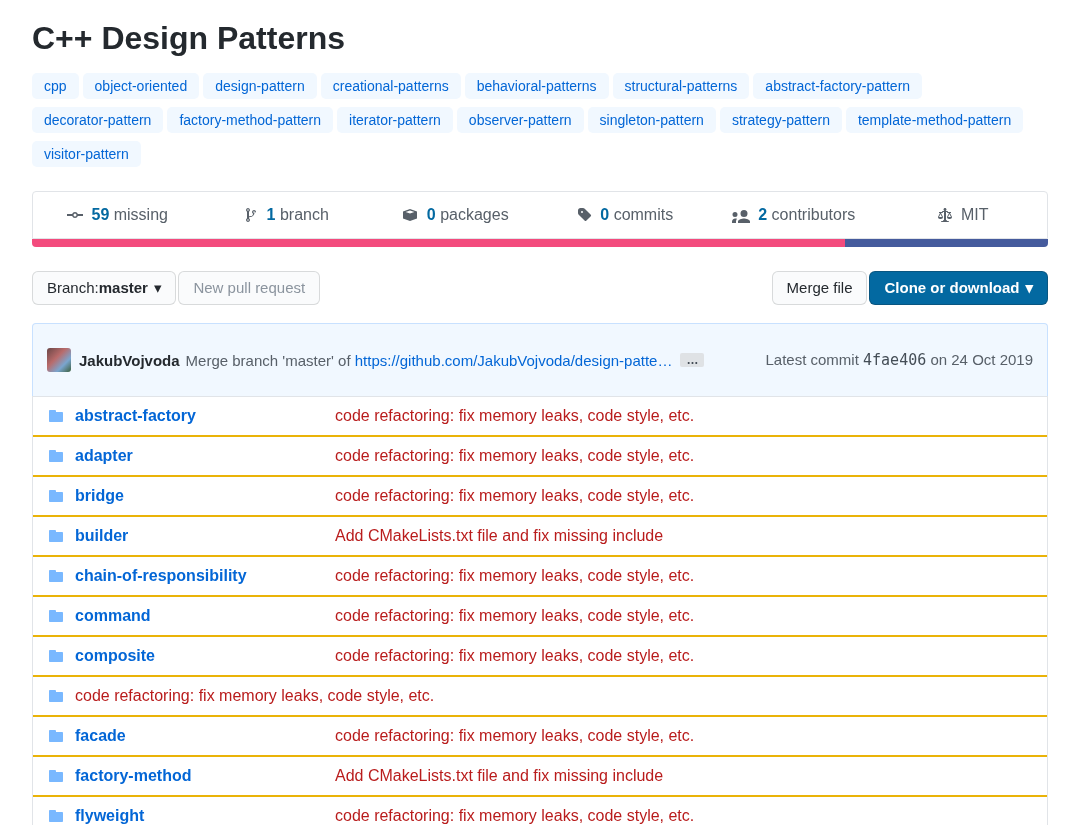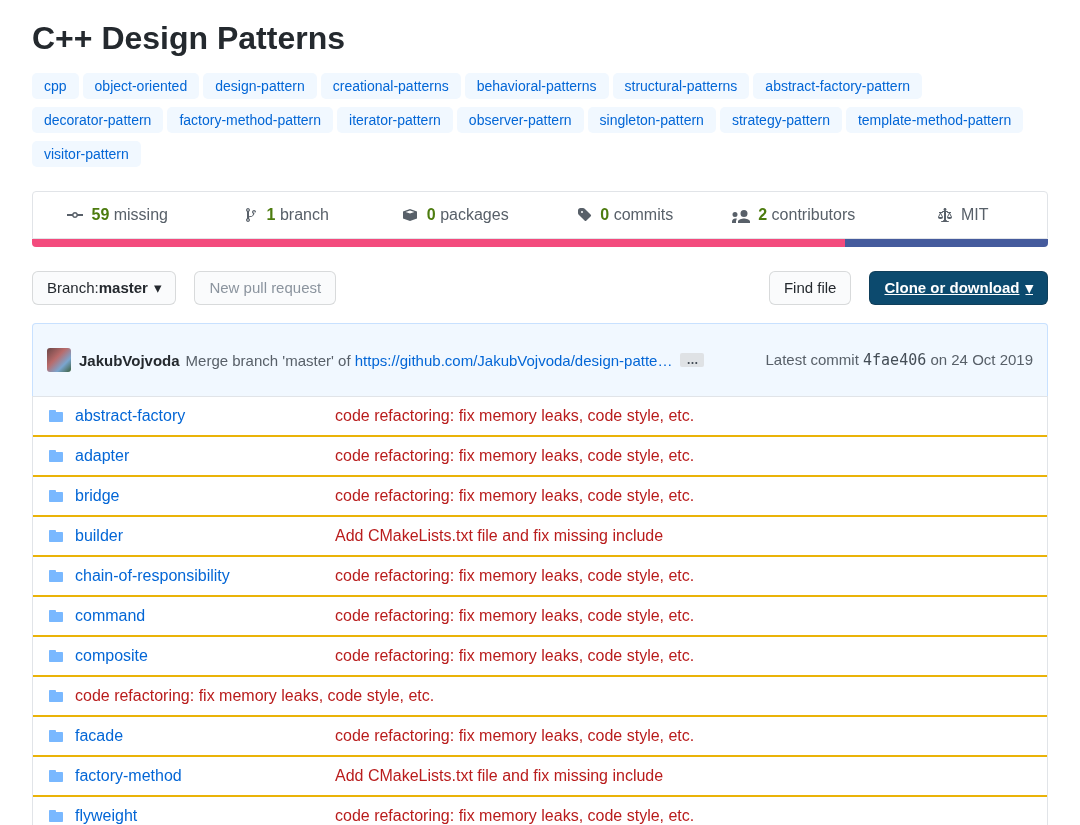--- a/index.html
+++ b/index.html
@@ -39,49 +39,49 @@
   }
   .stat {
     flex: 1;
     text-align: center;
     padding: 14px 4px;
     color: #586069;
     font-size: 16px;
     cursor: pointer;
     white-space: nowrap;
   }
-  .stat b { color: #4d7c0f; font-weight: 600; }
+  .stat b { color: #0369a1; font-weight: 600; }
   .stat svg { vertical-align: -3px; fill: #586069; margin-right: 4px; }
   .bar {
     height: 8px;
     background: linear-gradient(90deg, #f34b7d 0%, #f34b7d 80%, #455b9d 80%, #455b9d 100%);
     border-bottom-left-radius: 4px;
     border-bottom-right-radius: 4px;
     margin-bottom: 24px;
   }
   .toolbar {
     display: flex;
-    gap: 18px;
+    gap: 2px;
     margin-bottom: 18px;
   }
   .btn {
     display: inline-flex;
     align-items: center;
     padding: 6px 14px;
     font-size: 15px;
     background: #fafbfc;
     border: 1px solid rgba(27,31,35,.15);
     border-radius: 6px;
     color: #24292e;
     font-weight: 500;
     cursor: pointer;
     line-height: 20px;
   }
   .btn.disabled { color: #8b949e; }
-  .btn.green { background: #0c4a6e; border-color: rgba(27,31,35,.25); color: #fff; font-weight: 600; text-decoration: underline; }
+  .btn.green { background: #0369a1; border-color: rgba(27,31,35,.25); color: #fff; font-weight: 600; }
   .btn .caret { margin-left: 6px; }
   .spacer { flex: 1; }
   .commit-bar {
     display: flex;
     align-items: center;
     padding: 24px 14px;
     background: #f1f8ff;
     border: 1px solid #c8e1ff;
     border-bottom: 0;
     border-radius: 4px 4px 0 0;
@@ -125,21 +125,21 @@
     padding: 10px 14px;
     border-top: 2px solid #eab308;
     font-size: 16px;
   }
   .file-row:first-child { border-top: 1px solid #e1e4e8; }
   .folder-icon {
     fill: #79b8ff;
     margin-right: 10px;
     flex-shrink: 0;
   }
-  .file-name { width: 260px; }
+  .file-name { width: 260px; font-weight: bold; }
   .file-name a { color: #0366d6; text-decoration: none; }
   .file-msg { color: #b91c1c; flex: 1; }
 </style>
 </head>
 <body>
 
 <h1 class="title">C++ Design Patterns</h1>
 
 <div class="topics" id="topics"><a class="topic-tag">cpp</a><a class="topic-tag">object-oriented</a><a class="topic-tag">design-pattern</a><a class="topic-tag">creational-patterns</a><a class="topic-tag">behavioral-patterns</a><a class="topic-tag">structural-patterns</a><a class="topic-tag">abstract-factory-pattern</a><a class="topic-tag">decorator-pattern</a><a class="topic-tag">factory-method-pattern</a><a class="topic-tag">iterator-pattern</a><a class="topic-tag">observer-pattern</a><a class="topic-tag">singleton-pattern</a><a class="topic-tag">strategy-pattern</a><a class="topic-tag">template-method-pattern</a><a class="topic-tag">visitor-pattern</a></div>
 
@@ -189,21 +189,21 @@
 <div class="bar"></div>
 
 <div class="toolbar">
   <button class="btn">
     <span>Branch: </span>
       <b>master</b>
     <span class="caret">▾</span>
   </button>
   <button class="btn disabled">New pull request</button>
   <div class="spacer"></div>
-  <button class="btn">Find file</button>
+  <button class="btn">Merge file</button>
   <button class="btn green">
     <span>Clone or download</span>
     <span class="caret">▾</span>
   </button>
 </div>
 
 <div class="commit-bar">
   <div class="avatar"></div>
   <span class="author">JakubVojvoda</span>
   <span class="commit-msg">

